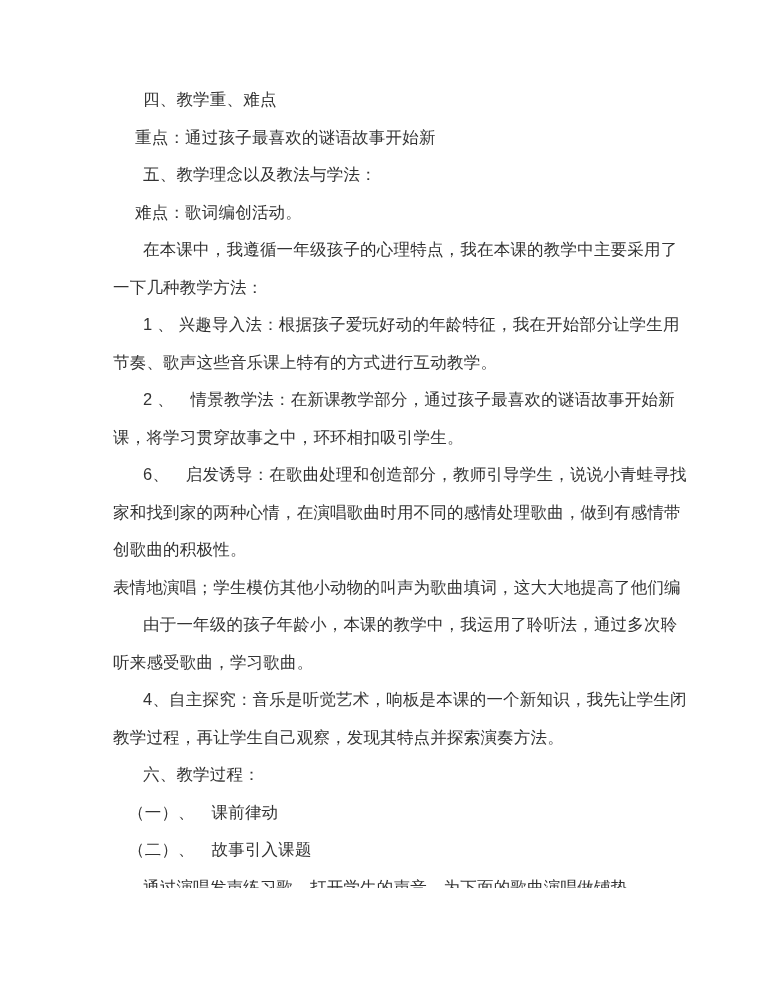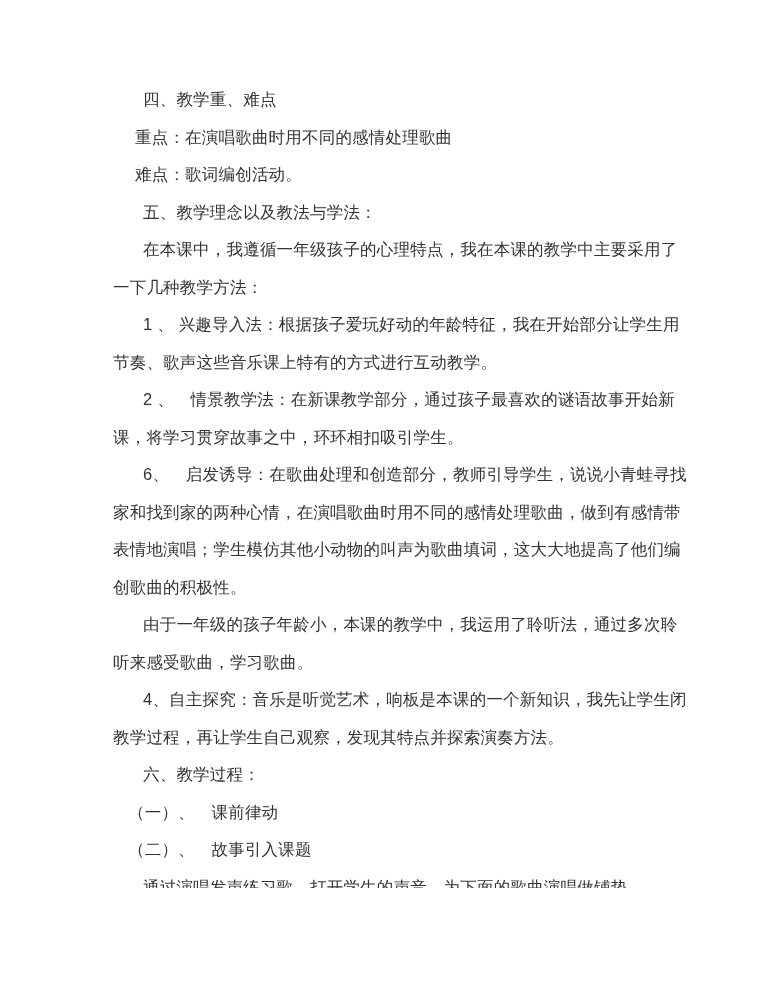--- a/index.html
+++ b/index.html
@@ -33,33 +33,33 @@
   .indent-sm    { margin-left: 22px; }
   .indent-paren { margin-left: 15px; }
   .flush        { margin-left: 0; }
 </style>
 </head>
 <body>
 
 <div class="page">
   <div class="content">
     <div class="line indent">四、教学重、难点</div>
-    <div class="line indent-sm">重点：在演唱歌曲时用不同的感情处理歌曲</div>
+    <div class="line indent-sm">重点：通过孩子最喜欢的谜语故事开始新</div>
+    <div class="line indent">五、教学理念以及教法与学法：</div>
     <div class="line indent-sm">难点：歌词编创活动。</div>
-    <div class="line indent">五、教学理念以及教法与学法：</div>
     <div class="line indent">在本课中，我遵循一年级孩子的心理特点，我在本课的教学中主要采用了</div>
     <div class="line flush">一下几种教学方法：</div>
     <div class="line indent">1 、 兴趣导入法：根据孩子爱玩好动的年龄特征，我在开始部分让学生用</div>
     <div class="line flush">节奏、歌声这些音乐课上特有的方式进行互动教学。</div>
     <div class="line indent">2 、　情景教学法：在新课教学部分，通过孩子最喜欢的谜语故事开始新</div>
     <div class="line flush">课，将学习贯穿故事之中，环环相扣吸引学生。</div>
     <div class="line indent">6、　启发诱导：在歌曲处理和创造部分，教师引导学生，说说小青蛙寻找</div>
     <div class="line flush">家和找到家的两种心情，在演唱歌曲时用不同的感情处理歌曲，做到有感情带</div>
+    <div class="line flush">创歌曲的积极性。</div>
     <div class="line flush">表情地演唱；学生模仿其他小动物的叫声为歌曲填词，这大大地提高了他们编</div>
-    <div class="line flush">创歌曲的积极性。</div>
     <div class="line indent">由于一年级的孩子年龄小，本课的教学中，我运用了聆听法，通过多次聆</div>
     <div class="line flush">听来感受歌曲，学习歌曲。</div>
     <div class="line indent">4、自主探究：音乐是听觉艺术，响板是本课的一个新知识，我先让学生闭</div>
     <div class="line flush">教学过程，再让学生自己观察，发现其特点并探索演奏方法。</div>
     <div class="line indent">六、教学过程：</div>
     <div class="line indent-paren">（一）、　课前律动</div>
     <div class="line indent-paren">（二）、　故事引入课题</div>
     <div class="line indent">通过演唱发声练习歌，打开学生的声音，为下面的歌曲演唱做铺垫</div>
   </div>
 </div>

